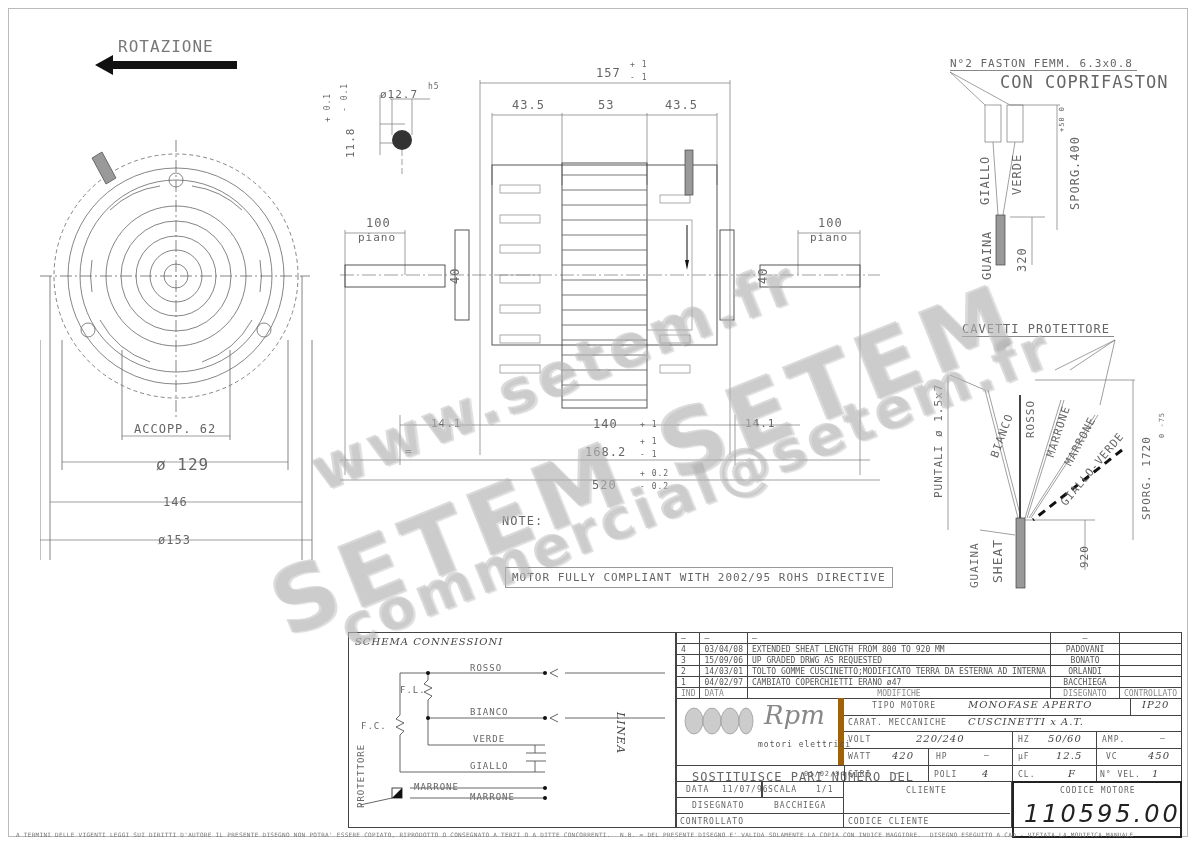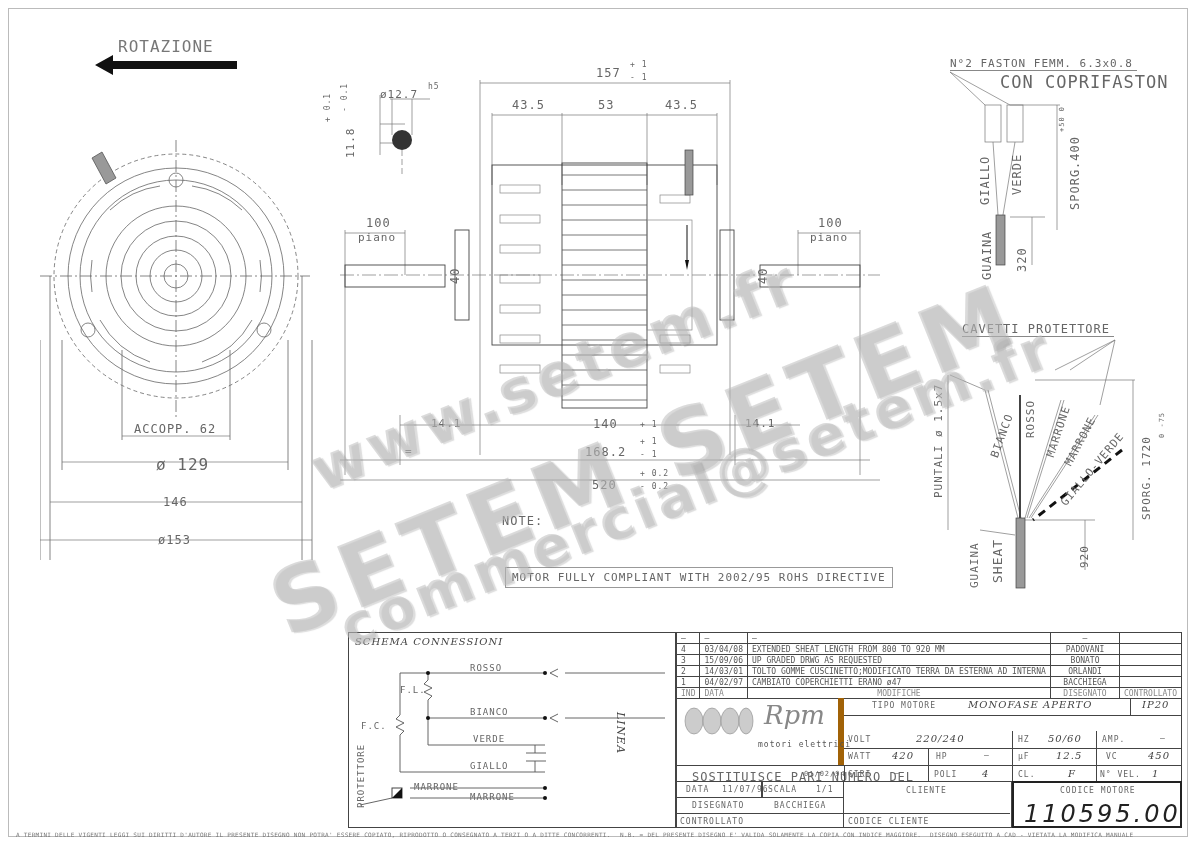--- a/index.html
+++ b/index.html
@@ -348,20 +348,24 @@
     <div class="lbl" style="left:82px;top:42px;font-size:8px;color:#555;">motori elettrici</div>
   </div>
 
   <div style="position:absolute;left:844px;top:698px;width:338px;height:67px;font-size:8px;">
     <div style="position:absolute;left:0;top:0;width:338px;height:17px;border-bottom:1px solid #444;">
       <span class="lbl" style="left:28px;top:3px;">TIPO MOTORE</span>
       <span class="lbl ital" style="left:124px;top:1px;font-size:10px;">MONOFASE APERTO</span>
       <span style="position:absolute;left:286px;top:0;width:1px;height:17px;background:#444;"></span>
       <span class="lbl ital" style="left:298px;top:1px;font-size:10px;">IP20</span>
     </div>
+    <div style="position:absolute;left:0;top:17px;width:338px;height:16px;border-bottom:1px solid #444;">
+      <span class="lbl" style="left:4px;top:3px;">CARAT. MECCANICHE</span>
+      <span class="lbl ital" style="left:124px;top:1px;font-size:10px;">CUSCINETTI x A.T.</span>
+    </div>
     <div style="position:absolute;left:0;top:33px;width:338px;height:17px;border-bottom:1px solid #444;">
       <span class="lbl" style="left:4px;top:4px;">VOLT</span>
       <span class="lbl ital" style="left:72px;top:2px;font-size:10px;">220/240</span>
       <span style="position:absolute;left:168px;top:0;width:1px;height:34px;background:#444;"></span>
       <span class="lbl" style="left:174px;top:4px;">HZ</span>
       <span class="lbl ital" style="left:204px;top:2px;font-size:10px;">50/60</span>
       <span style="position:absolute;left:252px;top:0;width:1px;height:34px;background:#444;"></span>
       <span class="lbl" style="left:258px;top:4px;">AMP.</span>
       <span class="lbl" style="left:316px;top:3px;">–</span>
     </div>
@@ -411,21 +415,21 @@
       <span class="lbl" style="left:4px;top:4px;">CONTROLLATO</span>
     </div>
   </div>
 
   <div style="position:absolute;left:844px;top:781px;width:168px;height:47px;border-top:1px solid #444;border-right:1px solid #444;box-sizing:border-box;font-size:8px;">
     <span class="lbl" style="left:62px;top:4px;">CLIENTE</span>
     <div style="position:absolute;left:0;top:31px;width:166px;height:1px;background:#444;"></div>
     <span class="lbl" style="left:4px;top:35px;">CODICE CLIENTE</span>
   </div>
 
-  <div style="position:absolute;left:1012px;top:781px;width:170px;height:47px;border:2px solid #222;box-sizing:border-box;">
+  <div style="position:absolute;left:1012px;top:781px;width:170px;height:57px;border:2px solid #222;box-sizing:border-box;">
     <span class="lbl" style="left:46px;top:3px;font-size:8px;">CODICE MOTORE</span>
     <span class="lbl" style="left:10px;top:17px;font-size:24px;font-style:italic;font-family:'DejaVu Sans',sans-serif;color:#222;letter-spacing:3px;">110595.00</span>
   </div>
 
   <div class="lbl" style="left:16px;top:831px;font-size:6px;color:#777;letter-spacing:0.3px;">A TERMINI DELLE VIGENTI LEGGI SUI DIRITTI D'AUTORE IL PRESENTE DISEGNO NON POTRA' ESSERE COPIATO, RIPRODOTTO O CONSEGNATO A TERZI O A DITTE CONCORRENTI.</div>
   <div class="lbl" style="left:620px;top:831px;font-size:6px;color:#777;letter-spacing:0.3px;">N.B. = DEL PRESENTE DISEGNO E' VALIDA SOLAMENTE LA COPIA CON INDICE MAGGIORE.</div>
   <div class="lbl" style="left:930px;top:831px;font-size:6px;color:#777;letter-spacing:0.3px;">DISEGNO ESEGUITO A CAD - VIETATA LA MODIFICA MANUALE</div>
 
   <div class="wm" style="left:300px;top:440px;font-size:60px;transform:rotate(-22deg);letter-spacing:4px;">www.setem.fr</div>
   <div class="wm" style="left:255px;top:560px;font-size:90px;transform:rotate(-22deg);letter-spacing:8px;">SETEM SETEM</div>

